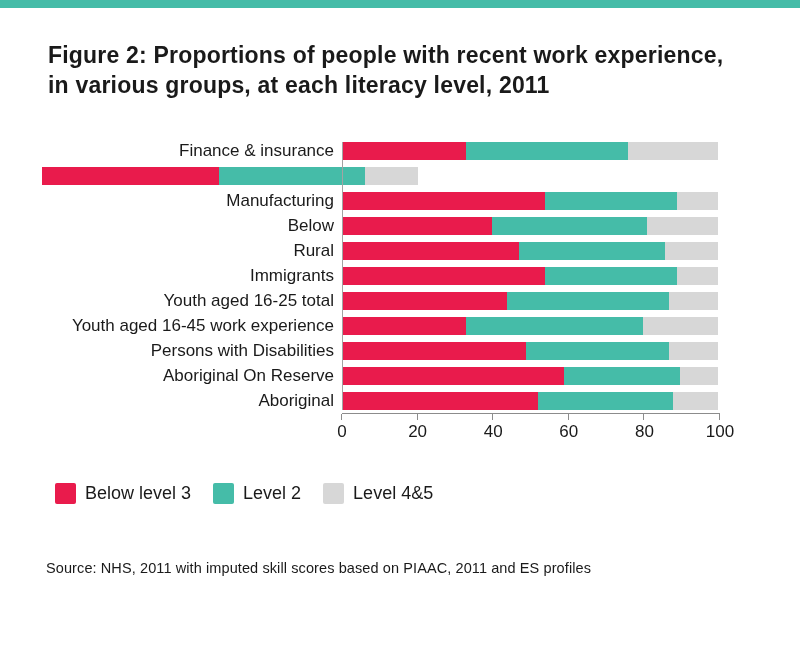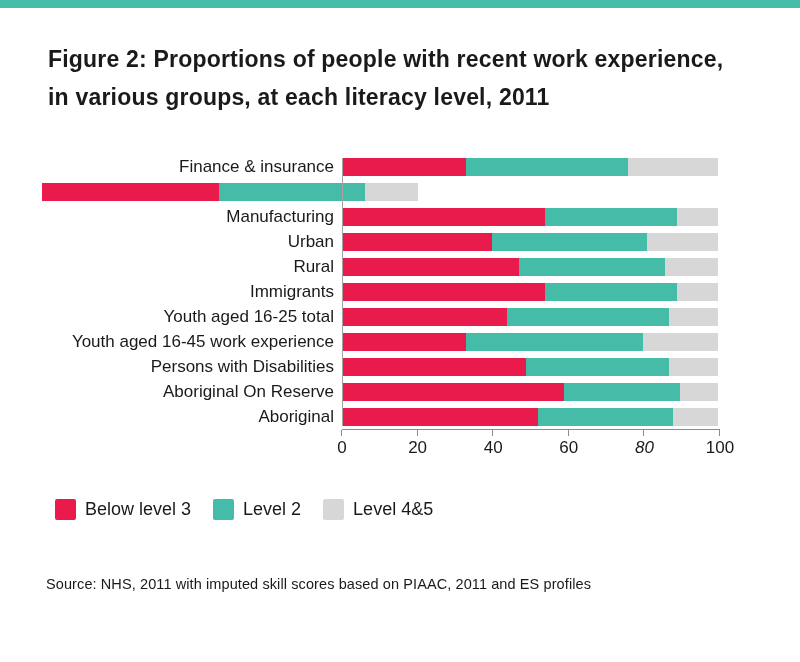--- a/index.html
+++ b/index.html
@@ -11,21 +11,21 @@
     overflow: hidden;
   }
   .top-stripe {
     width: 100%; height: 8px;
     background: #45bca8;
   }
   .figure-title {
     margin: 32px 70px 0 48px;
     font-size: 23px;
     font-weight: bold;
-    line-height: 38px;
+    line-height: 30px;
     color: #1a1a1a;
     max-width: 680px;
     letter-spacing: 0.2px;
   }
   .chart {
     margin: 42px 0 0 42px;
     width: 700px;
     position: relative;
   }
   .rows {
@@ -133,21 +133,21 @@
       </div>
       <div class="row">
         <div class="cat-label">Manufacturing</div>
         <div class="track">
           <div class="seg" style="width: 54%; background: rgb(233, 27, 76);"></div>
           <div class="seg" style="width: 35%; background: rgb(69, 188, 168);"></div>
           <div class="seg" style="width: 11%; background: rgb(215, 215, 215);"></div>
         </div>
       </div>
       <div class="row">
-        <div class="cat-label">Urban</div>
+        <div class="cat-label">Below</div>
         <div class="track">
           <div class="seg" style="width: 40%; background: rgb(233, 27, 76);"></div>
           <div class="seg" style="width: 41%; background: rgb(69, 188, 168);"></div>
           <div class="seg" style="width: 19%; background: rgb(215, 215, 215);"></div>
         </div>
       </div>
       <div class="row">
         <div class="cat-label">Rural</div>
         <div class="track">
           <div class="seg" style="width: 47%; background: rgb(233, 27, 76);"></div>
@@ -207,21 +207,21 @@
   <div class="x-axis">
       <div class="tick" style="left: calc(0% - 1px);"></div>
       <div class="tick-label" style="left: 0%;">0</div>
       <div class="tick" style="left: calc(20% - 1px);"></div>
       <div class="tick-label" style="left: 20%;">20</div>
       <div class="tick" style="left: calc(40% - 1px);"></div>
       <div class="tick-label" style="left: 40%;">40</div>
       <div class="tick" style="left: calc(60% - 1px);"></div>
       <div class="tick-label" style="left: 60%; text-align: center;">60</div>
       <div class="tick" style="left: calc(80% - 1px);"></div>
-      <div class="tick-label" style="left: 80%; font-style: italic;">80</div>
+      <div class="tick-label" style="left: 80%;">80</div>
       <div class="tick" style="left: calc(100% - 1px);"></div>
       <div class="tick-label" style="left: 100%;">100</div>
     </div>
 </div>
 
 <div class="legend">
     <div class="legend-item">
       <div class="swatch" style="background: rgb(233, 27, 76);"></div>
       <div class="legend-label">Below level 3</div>
     </div>

